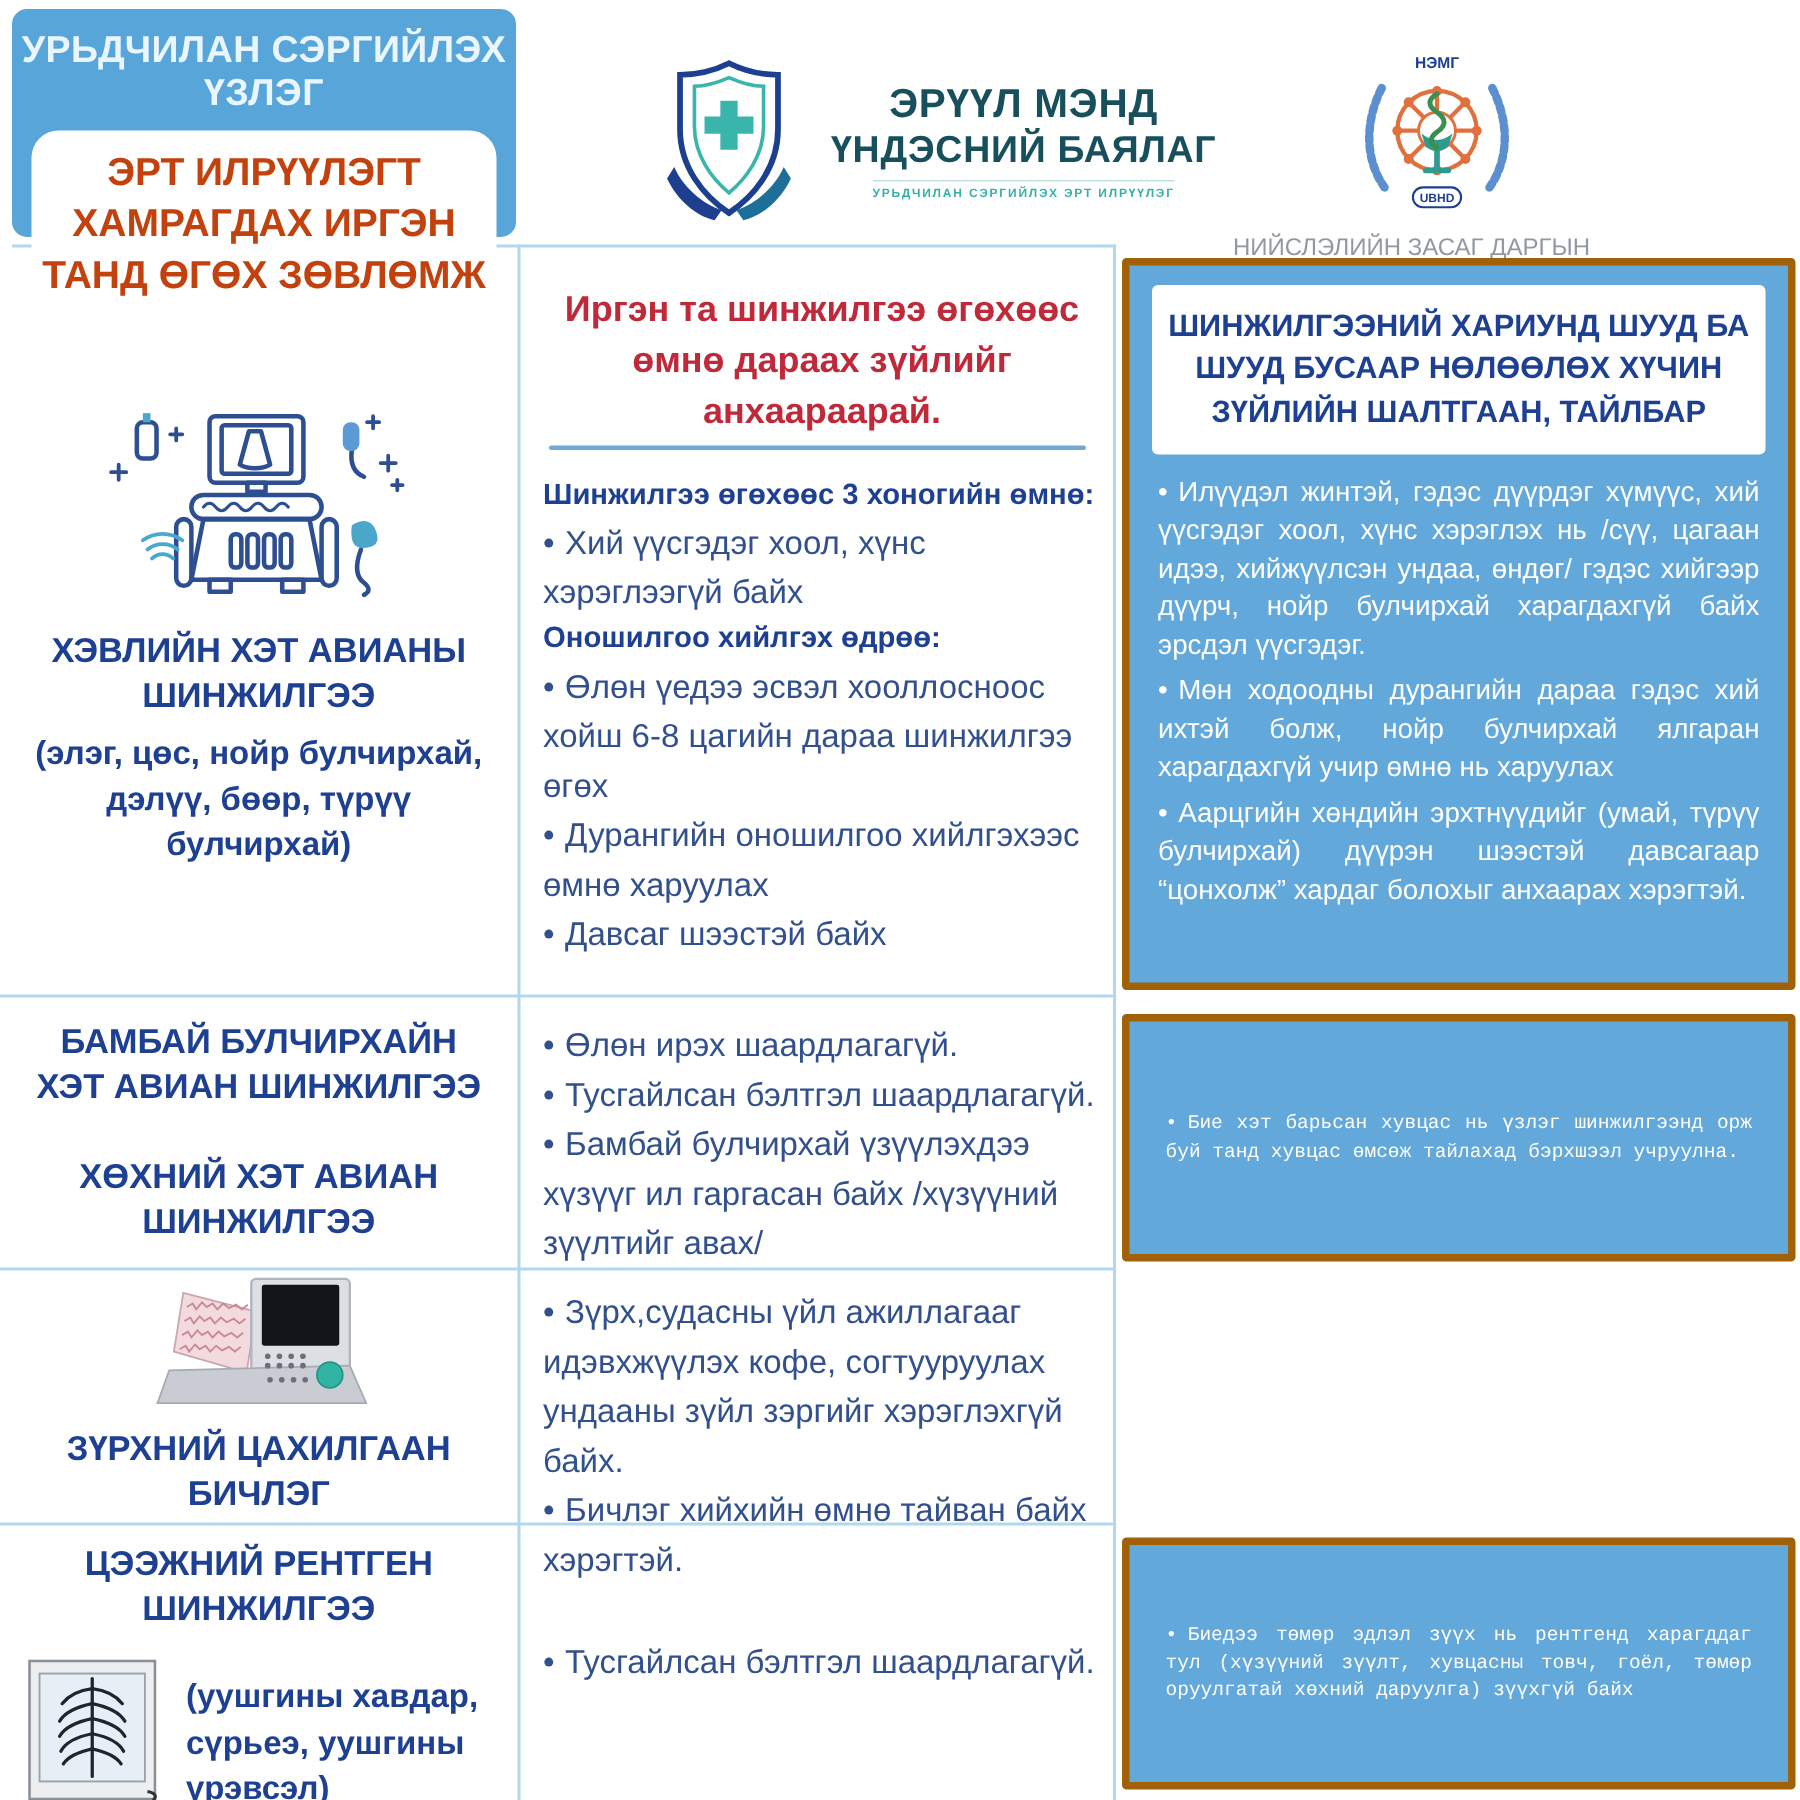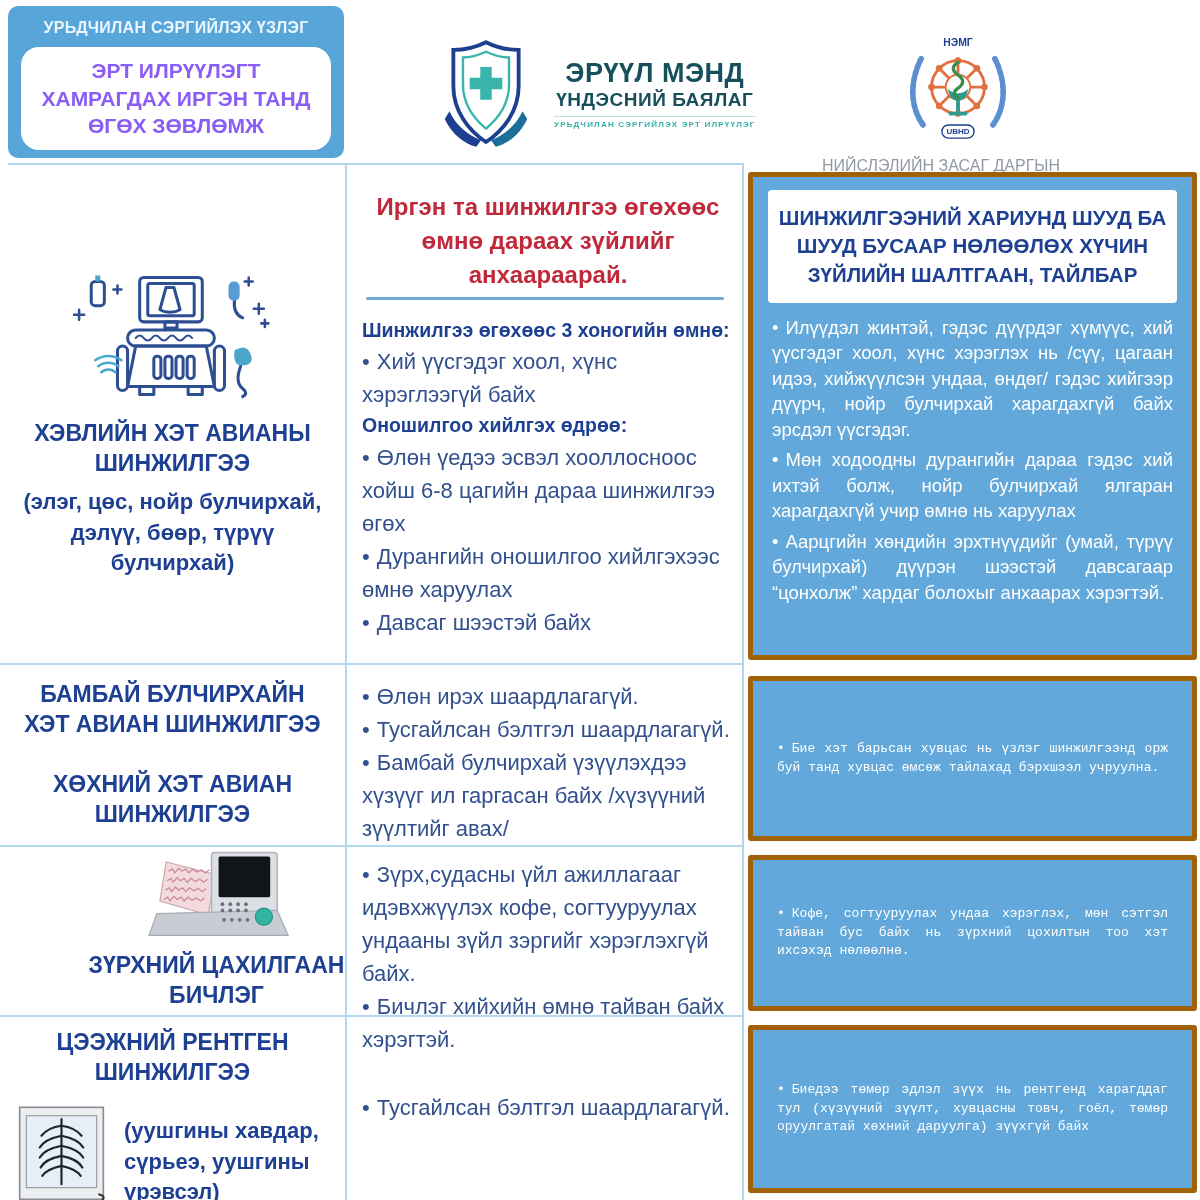--- a/index.html
+++ b/index.html
@@ -2,28 +2,28 @@
 <html><head>
 <meta charset="utf-8">
 <style>
   html,body{margin:0;padding:0;background:#fff;}
   .page{position:relative;width:1200px;height:1200px;background:#ffffff;
         font-family:"Liberation Sans","DejaVu Sans",sans-serif;overflow:hidden;}
   .line{position:absolute;background:#b3d7ec;}
   
   .badge{position:absolute;left:8px;top:6px;width:336px;height:152px;background:#58a6d9;
          border-radius:10px;box-sizing:border-box;}
-  .badge-title{color:#eaf6ff;font-weight:bold;font-size:16px;text-align:center;padding-top:13px;letter-spacing:.3px;}
+  .badge-title{color:#eaf6ff;font-weight:bold;font-size:25px;text-align:center;padding-top:13px;letter-spacing:.3px;}
   .badge-inner{margin:10px 13px 0;background:#fff;border-radius:18px;padding:10px 6px;
-               color:#8b5cf6;font-weight:bold;font-size:21px;text-align:center;line-height:1.32;}
+               color:#c2410c;font-weight:bold;font-size:26px;text-align:center;line-height:1.32;}
   
   .logo-center{position:absolute;left:438px;top:40px;display:flex;align-items:center;gap:20px;}
   .lc-text{display:flex;flex-direction:column;align-items:center;}
   .lc-title{color:#17505c;font-weight:bold;font-size:27px;letter-spacing:.5px;line-height:1.05;}
-  .lc-sub{color:#17505c;font-weight:bold;font-size:19px;letter-spacing:.5px;margin-top:2px;}
+  .lc-sub{color:#17505c;font-weight:bold;font-size:25px;letter-spacing:.5px;margin-top:2px;}
   .lc-tag{color:#35b0a7;font-weight:bold;font-size:8px;letter-spacing:1.2px;margin-top:5px;border-top:1px solid #bfe2de;padding-top:3px;}
   .logo-right{position:absolute;left:822px;top:34px;display:flex;align-items:center;gap:12px;flex-direction:column;}
   .lr-text{display:flex;flex-direction:column;align-items:flex-start;gap:24px;}
   .lr-agency{color:#9298a2;font-size:16px;text-align:center;line-height:1.25;}
   .lr-org{color:#2b66ad;font-weight:bold;font-size:22px;margin-top:8px;letter-spacing:.3px;}
   
   .cell{position:absolute;box-sizing:border-box;}
   .exam-title{color:#1e4093;font-weight:bold;font-size:23px;text-align:center;line-height:1.3;}
   .exam-sub{color:#1e4093;font-weight:bold;font-size:22px;text-align:center;line-height:1.4;}
   
@@ -184,21 +184,21 @@
   <div class="cell" style="left:362px;top:680px;width:378px;">
     <p class="m-bullet"><span class="bu">•</span><span>Өлөн ирэх шаардлагагүй.</span></p>
     <p class="m-bullet"><span class="bu">•</span><span>Тусгайлсан бэлтгэл шаардлагагүй.</span></p>
     <p class="m-bullet"><span class="bu">•</span><span>Бамбай булчирхай үзүүлэхдээ хүзүүг ил гаргасан байх /хүзүүний зүүлтийг авах/</span></p>
   </div>
 
   <div class="rpanel rp-single" style="top:676px;height:165px;">
     <p style="margin:0;"><span class="bu">•</span><span>Бие хэт барьсан хувцас нь үзлэг шинжилгээнд орж буй танд хувцас өмсөж тайлахад бэрхшээл учруулна.</span></p>
   </div>
 
-  <div class="cell" style="left:0;top:847px;width:345px;height:168px;display:flex;flex-direction:column;align-items:center;justify-content:center;margin-left:44px;">
+  <div class="cell" style="left:0;top:847px;width:345px;height:168px;display:flex;flex-direction:column;align-items:center;justify-content:center;">
     <svg width="150" height="86" viewBox="0 0 190 110">
       <polygon points="30,14 92,30 84,82 22,64" fill="#f2dade" stroke="#c9a6ad" stroke-width="1.5"></polygon>
       <g stroke="#cc8896" stroke-width="1.6" fill="none">
         <path d="M33,26 l5,-3 3,5 5,-6 4,4 5,-3 4,5 5,-5 5,4 6,-3 5,4 5,-4"></path>
         <path d="M31,38 l5,-3 3,5 5,-6 4,4 5,-3 4,5 5,-5 5,4 6,-3 5,4 5,-4"></path>
         <path d="M29,50 l5,-3 3,5 5,-6 4,4 5,-3 4,5 5,-5 5,4 6,-3 5,4 5,-4"></path>
         <path d="M27,62 l5,-3 3,5 5,-6 4,4 5,-3 4,5 5,-5 5,4 6,-3 5,4 5,-4"></path>
       </g>
       <rect x="88" y="2" width="84" height="82" rx="4" fill="#dcdfe4" stroke="#b0b4bc" stroke-width="2"></rect>
       <rect x="97" y="7" width="66" height="52" rx="2" fill="#111419"></rect>
@@ -220,23 +220,20 @@
       <circle cx="155" cy="84" r="11" fill="#32b4a4" stroke="#239486" stroke-width="1.5"></circle>
     </svg>
     <div class="exam-title" style="width:300px;margin-top:14px;">ЗҮРХНИЙ ЦАХИЛГААН БИЧЛЭГ</div>
   </div>
 
   <div class="cell" style="left:362px;top:858px;width:378px;">
     <p class="m-bullet"><span class="bu">•</span><span>Зүрх,судасны үйл ажиллагааг идэвхжүүлэх кофе, согтууруулах ундааны зүйл зэргийг хэрэглэхгүй байх.</span></p>
     <p class="m-bullet"><span class="bu">•</span><span>Бичлэг хийхийн өмнө тайван байх хэрэгтэй.</span></p>
   </div>
 
-  <div class="rpanel rp-single" style="top:855px;height:156px;">
-    <p style="margin:0;"><span class="bu">•</span><span>Кофе, согтууруулах ундаа хэрэглэх, мөн сэтгэл тайван бус байх нь зүрхний цохилтын тоо хэт ихсэхэд нөлөөлнө.</span></p>
-  </div>
 
   <div class="cell" style="left:0;top:1022px;width:345px;height:178px;">
     <div class="exam-title" style="width:300px;margin:6px auto 0;">ЦЭЭЖНИЙ РЕНТГЕН ШИНЖИЛГЭЭ</div>
     <div style="display:flex;align-items:flex-start;gap:14px;margin:14px 0 0 18px;">
       <svg width="92" height="106" viewBox="0 0 110 122">
         <rect x="2" y="4" width="100" height="110" fill="#eceef0" stroke="#8a8f96" stroke-width="2"></rect>
         <rect x="10" y="14" width="84" height="86" fill="#e8eef5" stroke="#9aa2ac" stroke-width="1.5"></rect>
         <g stroke="#1c2633" stroke-width="2.6" fill="none" stroke-linecap="round">
           <line x1="52" y1="18" x2="52" y2="96"></line>
           <path d="M52,26 Q36,28 28,38"></path>

